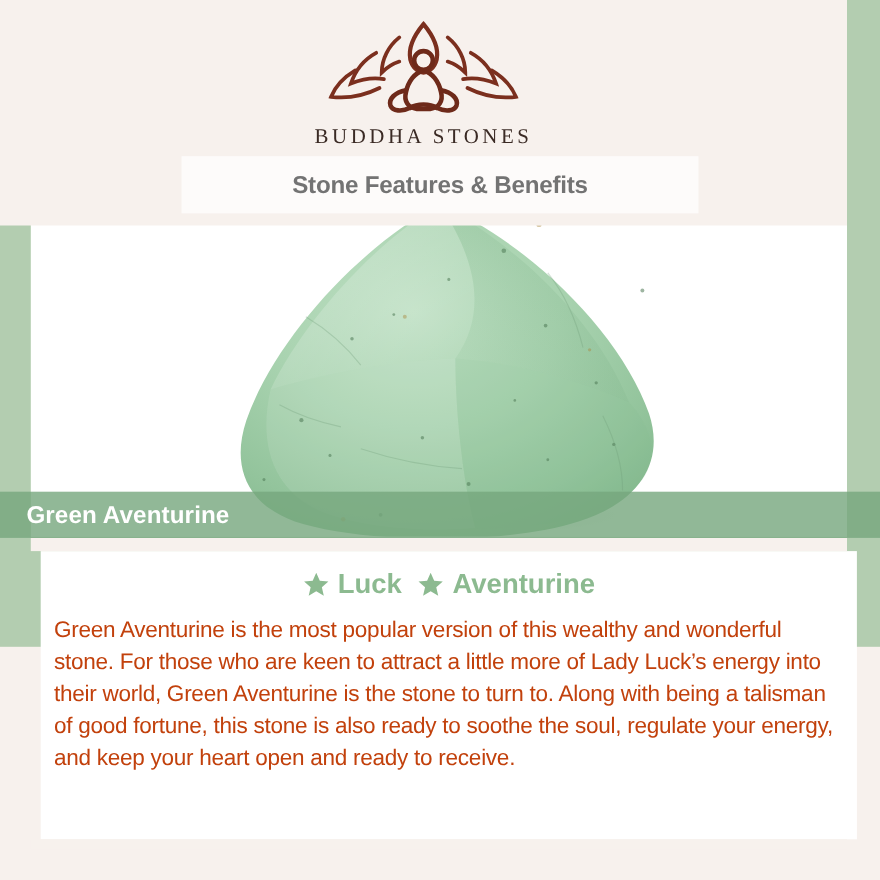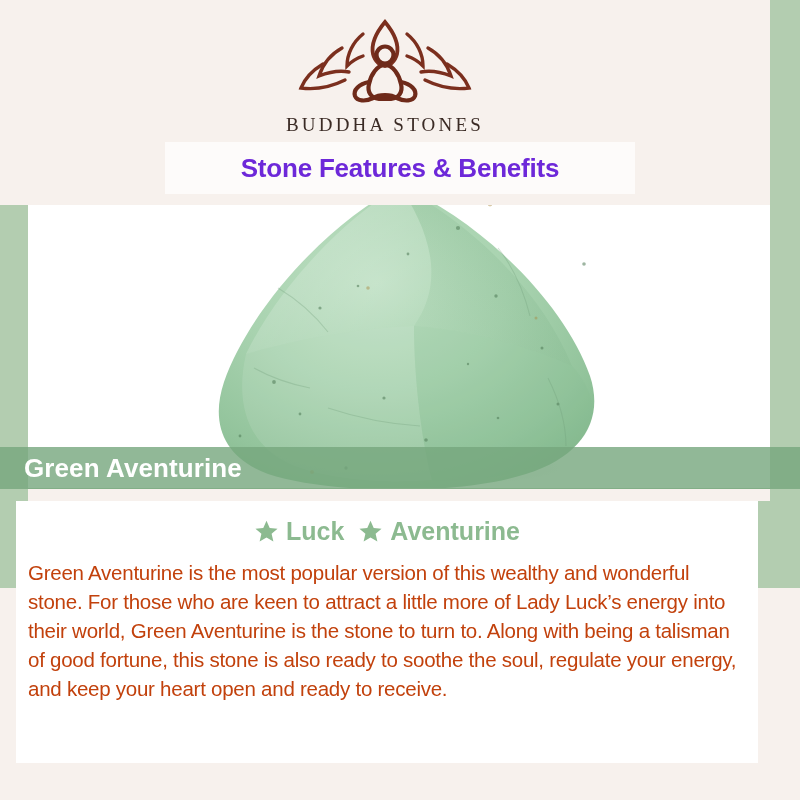--- a/index.html
+++ b/index.html
@@ -48,23 +48,23 @@
     position: absolute;
     left: 165px; top: 142px;
     width: 470px; height: 52px;
     background: #fdfbfa;
     display: flex;
     align-items: center;
     justify-content: center;
     z-index: 5;
   }
   .title-banner h1 {
-    font-size: 26px;
+    font-size: 22px;
     font-weight: bold;
-    color: #6d28d9;
+    color: #737373;
     letter-spacing: -0.2px;
     white-space: nowrap;
   }
 
   
   .photo {
     position: absolute;
     left: 28px; top: 168px;
     width: 742px; height: 320px;
     background: #ffffff;
@@ -83,38 +83,38 @@
     align-items: center;
   }
   .caption-bar .fill {
     position: absolute; inset: 0;
     background: rgba(118,166,125,0.80);
   }
   .caption-bar .label {
     position: relative;
     margin-left: 24px;
     color: #ffffff;
-    font-size: 26px;
+    font-size: 22px;
     font-weight: bold;
     letter-spacing: 0.1px;
   }
 
   
   .under-strip {
     position: absolute;
     left: 28px; top: 489px;
     width: 742px; height: 12px;
     background: #f7f1ed;
     z-index: 5;
   }
 
   
   .body-panel {
     position: absolute;
-    left: 16px; top: 501px;
+    left: 37px; top: 501px;
     width: 742px; height: 262px;
     background: #ffffff;
     z-index: 4;
   }
 
   .keywords {
     display: flex;
     align-items: center;
     justify-content: center;
     gap: 14px;

